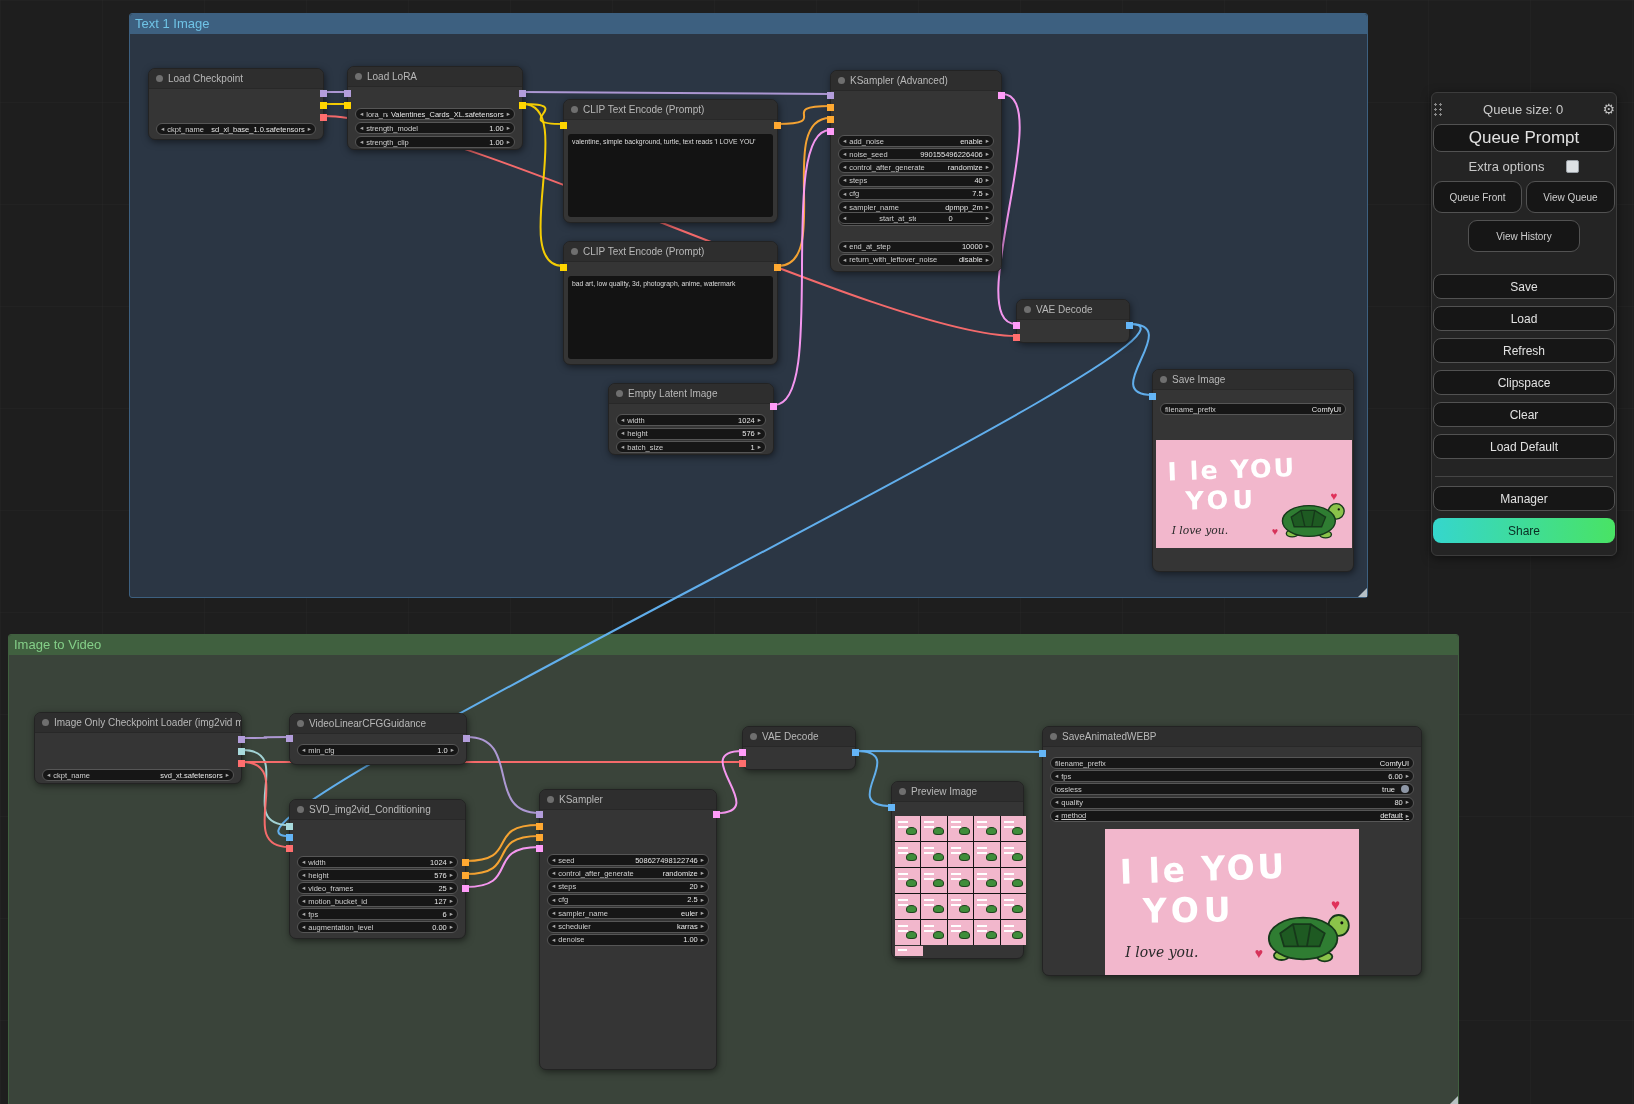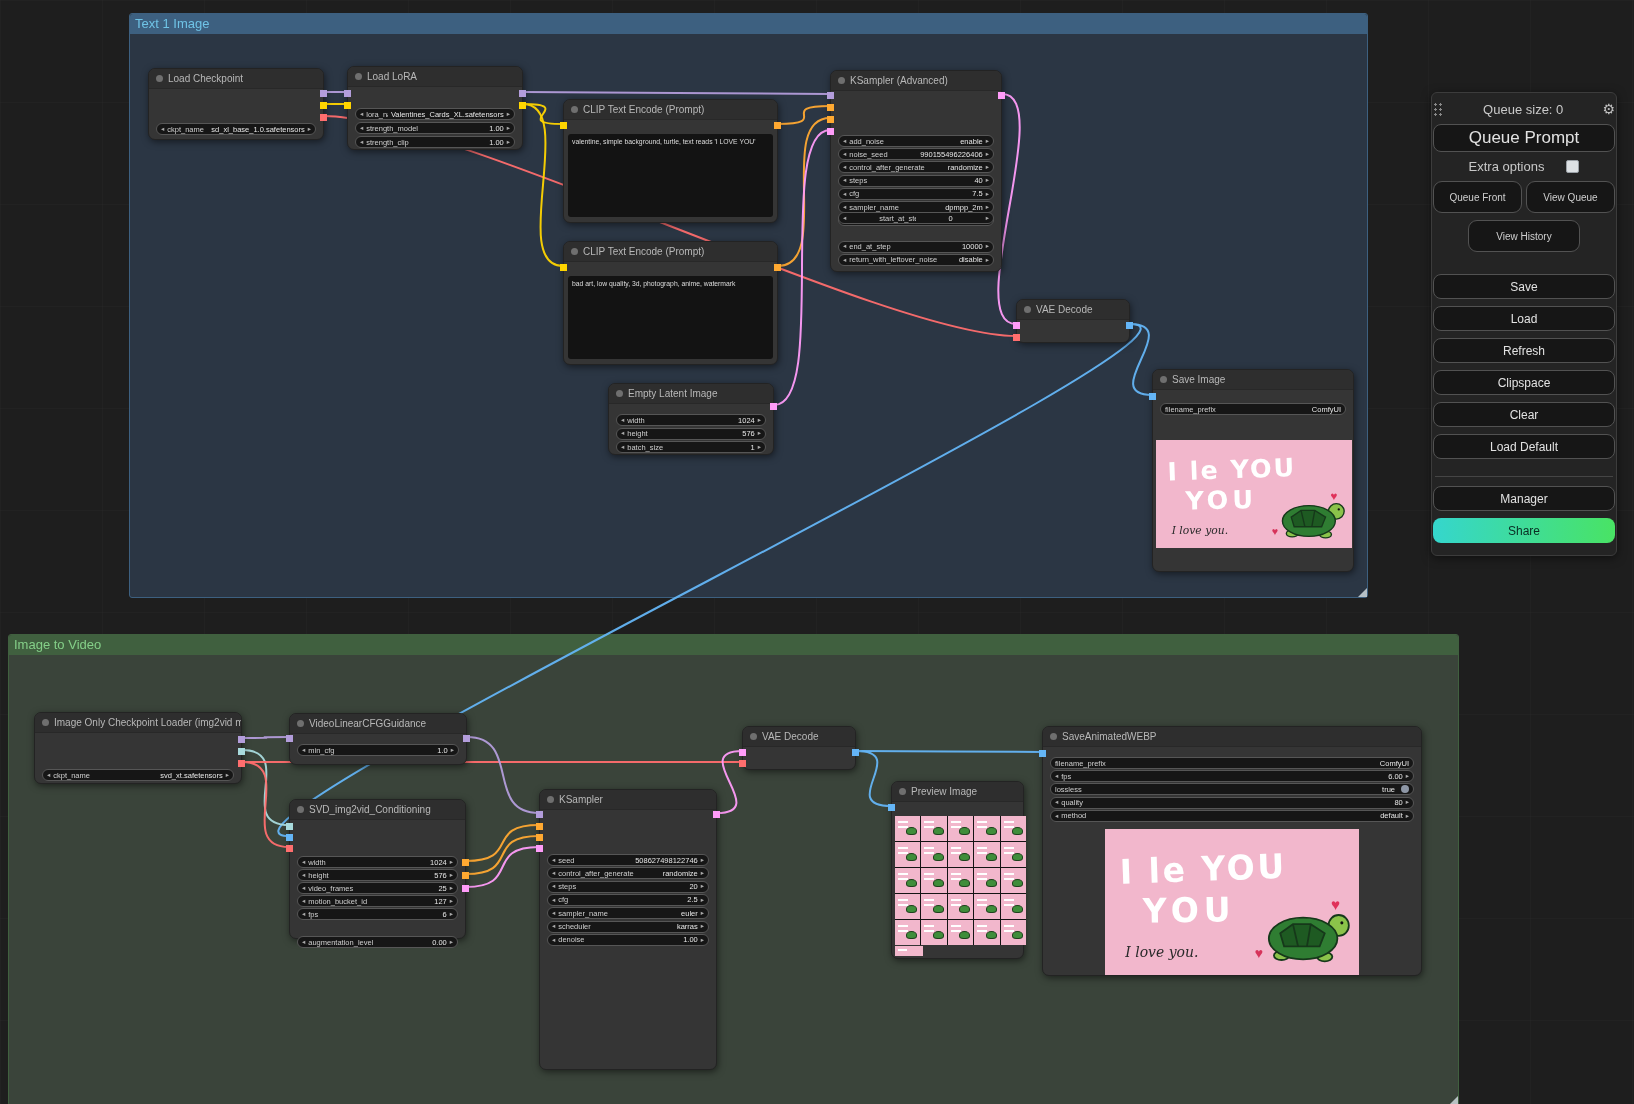--- a/index.html
+++ b/index.html
@@ -396,21 +396,21 @@
         <span class="wlabel">motion_bucket_id</span>
         <span class="wvalue">127</span>
         <span class="warrow">▸</span>
       </div>
       <div class="widget" style="top: 108px;">
         <span class="warrow">◂</span>
         <span class="wlabel">fps</span>
         <span class="wvalue">6</span>
         <span class="warrow">▸</span>
       </div>
-      <div class="widget" style="top: 136px; text-align: center;">
+      <div class="widget" style="top: 121px; text-align: center;">
         <span class="warrow">◂</span>
         <span class="wlabel">augmentation_level</span>
         <span class="wvalue">0.00</span>
         <span class="warrow">▸</span>
       </div>
     </div>
     <div class="node" style="left: 539px; top: 789px; width: 178px; height: 281px;">
       <div class="node-title">
         <span class="title-dot"></span>
         <span>KSampler</span>
@@ -529,21 +529,21 @@
         <span class="wlabel">lossless</span>
         <span class="wvalue">true</span>
         <span class="wtoggle"></span>
       </div>
       <div class="widget" style="top: 69.6px;">
         <span class="warrow">◂</span>
         <span class="wlabel">quality</span>
         <span class="wvalue">80</span>
         <span class="warrow">▸</span>
       </div>
-      <div class="widget" style="top: 82.8px;">
+      <div class="widget" style="top: 82.8px; text-decoration: underline;">
         <span class="warrow">◂</span>
         <span class="wlabel">method</span>
         <span class="wvalue">default</span>
         <span class="warrow">▸</span>
       </div>
       <div class="nodeimg" style="left: 62px; top: 102px; width: 254px; height: 146px;">
         <svg viewBox="0 0 200 112" preserveAspectRatio="none">
     <rect width="200" height="112" fill="#f2b7cc"></rect>
     <g font-family="DejaVu Sans, sans-serif" font-weight="bold" fill="#ffffff">
       <text x="12" y="42" font-size="26" letter-spacing="2" transform="rotate(-2 12 42)">I le YOU</text>

